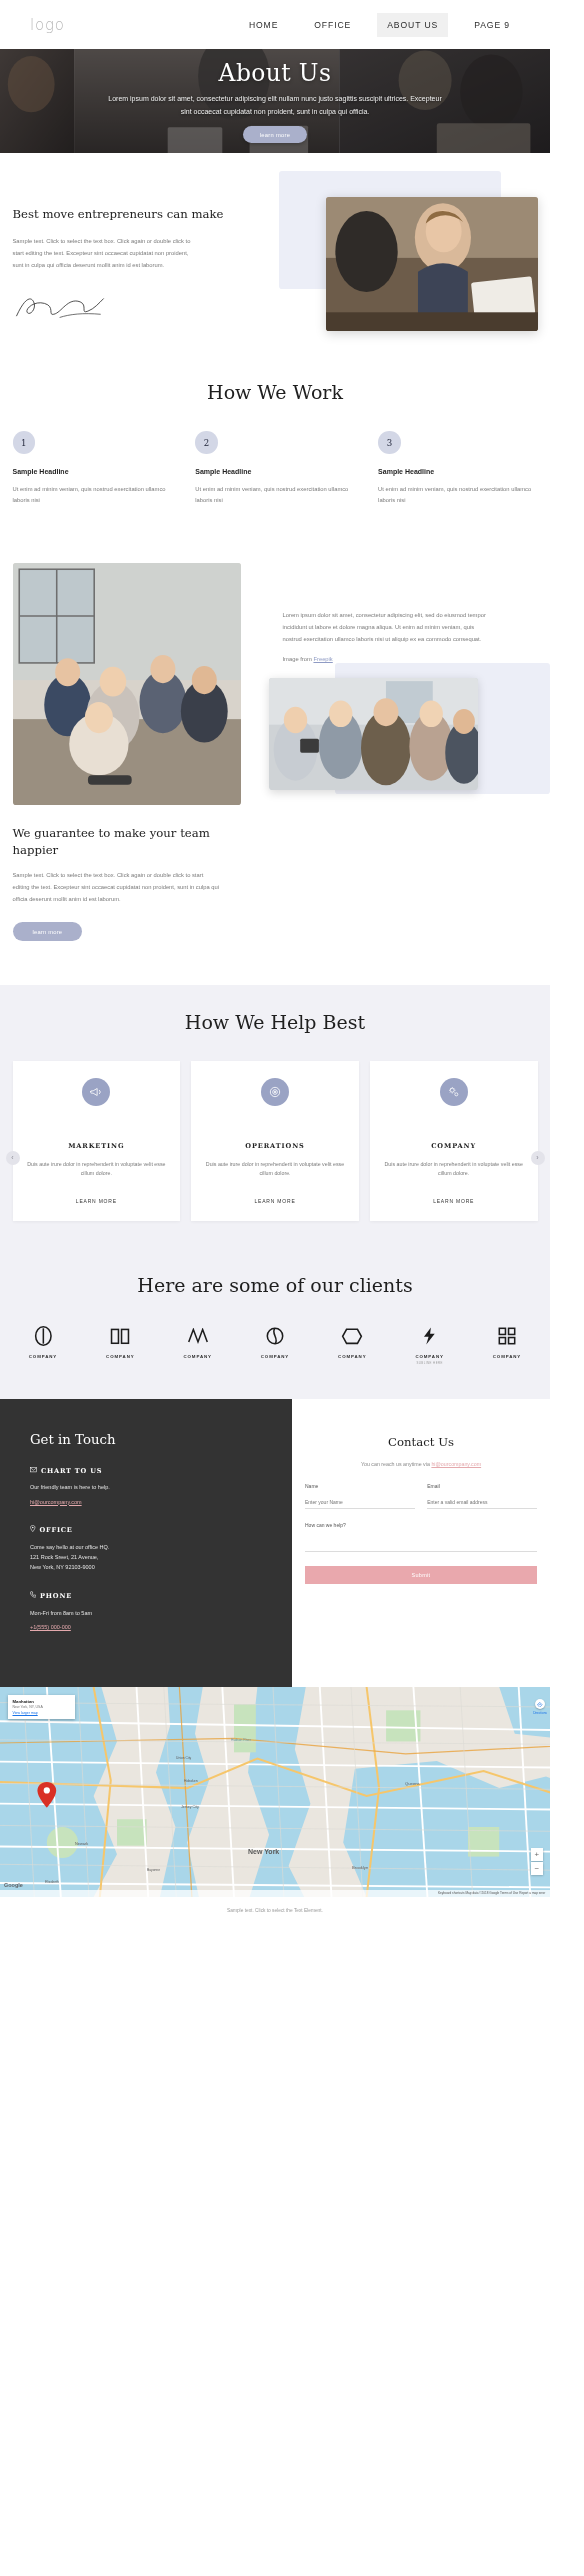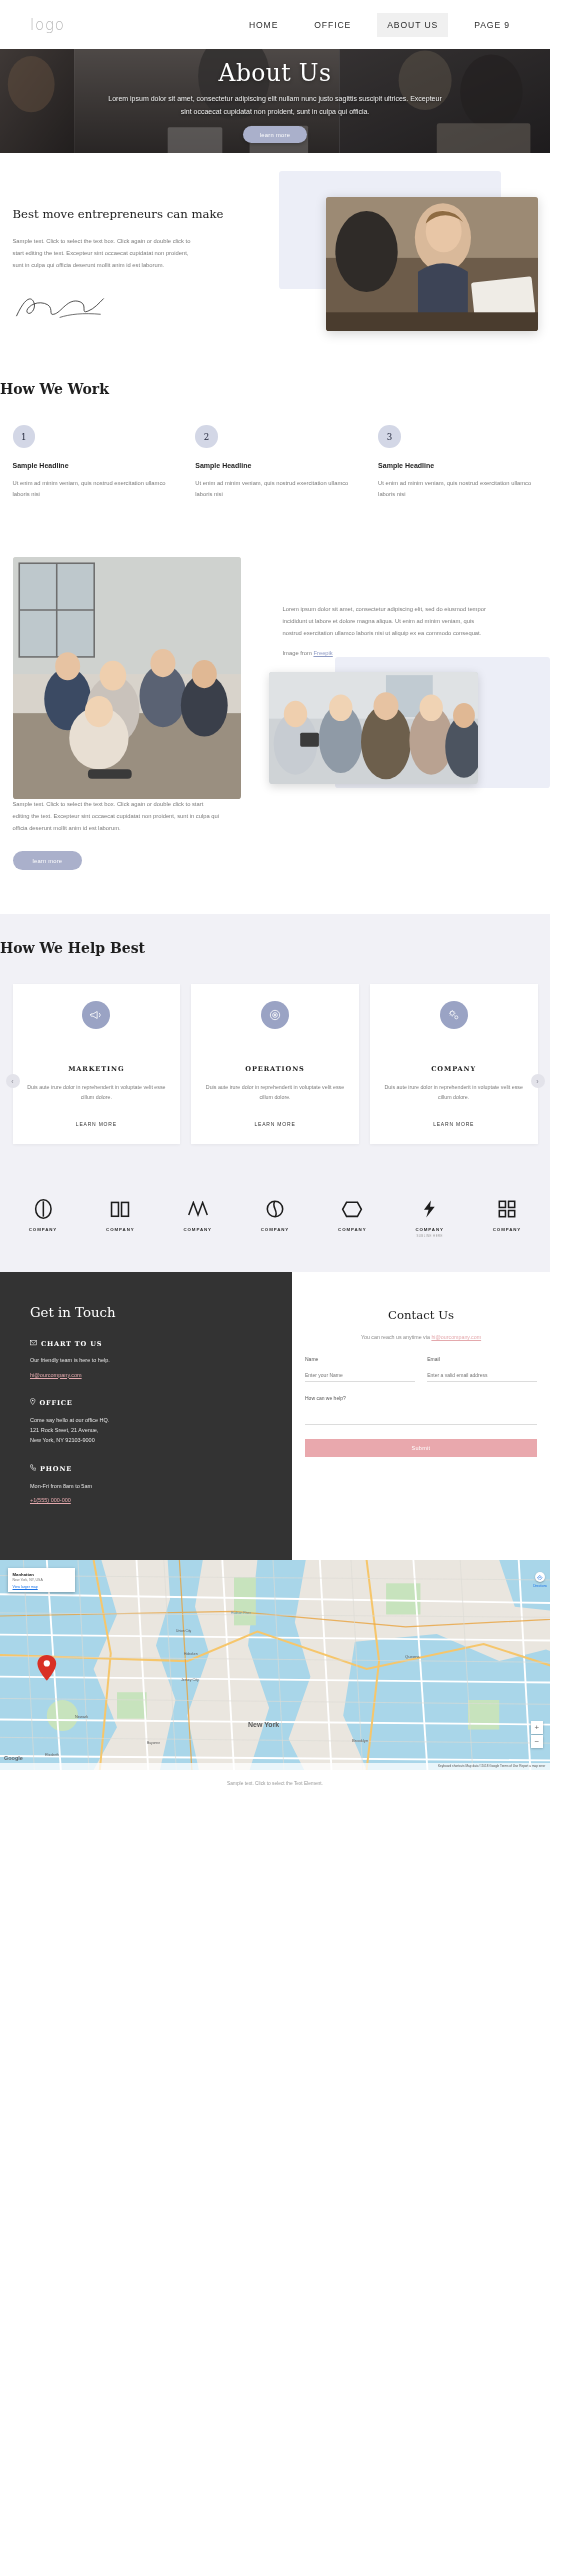--- a/index.html
+++ b/index.html
@@ -64,22 +64,22 @@
     background:#eceef7; border-radius:3.1px;
   }
   .photo-main {
     position:absolute; right:0; top:14px; width:212px; height:134px;
     border-radius:3.1px; overflow:hidden; box-shadow:0 2.3px 11px rgba(0,0,0,.17);
   }
 
   
   .sec-work { padding:14px 0 34px; background:#fff; }
   .sec-title {
-    font-family:"DejaVu Serif", serif; font-weight:700; font-size:14px;
-    text-align:left; color:#1f1f1f; margin-bottom:28px;
+    font-family:"DejaVu Serif", serif; font-weight:400; font-size:19px;
+    text-align:center; color:#1f1f1f; margin-bottom:28px;
   }
   .work-cols { width:525px; margin:0 auto; display:flex; gap:23.4px; }
   .work-col { flex:1; }
   .num-circle {
     width:22.6px; height:22.6px; border-radius:50%; background:#d3d7e6;
     display:flex; align-items:center; justify-content:center;
     font-family:"DejaVu Serif", serif; font-size:8.6px; color:#1d2236; margin-bottom:14px;
   }
   .work-col h3 { font-size:7px; color:#1f1f1f; font-weight:700; margin-bottom:8.6px; }
   .work-col p { font-size:5.8px; line-height:2.0; color:#7b7b7b; }
@@ -336,20 +336,21 @@
             <ellipse cx="128" cy="152" rx="17" ry="19" fill="#efcfae"></ellipse>
             <ellipse cx="192" cy="178" rx="30" ry="40" fill="#5a6273"></ellipse>
             <ellipse cx="192" cy="136" rx="16" ry="18" fill="#e7c3a2"></ellipse>
             <ellipse cx="245" cy="190" rx="30" ry="40" fill="#3a3f4a"></ellipse>
             <ellipse cx="245" cy="150" rx="16" ry="18" fill="#e0b894"></ellipse>
             <ellipse cx="110" cy="232" rx="38" ry="40" fill="#e8dfd3"></ellipse>
             <ellipse cx="110" cy="198" rx="18" ry="20" fill="#f0d3b4"></ellipse>
             <rect x="96" y="272" width="56" height="12" rx="5" fill="#3a3a3a"></rect>
           </svg>
         </div>
+        <h2>We guarantee to make your team happier</h2>
         <p>Sample text. Click to select the text box. Click again or double click to start editing the text. Excepteur sint occaecat cupidatat non proident, sunt in culpa qui officia deserunt mollit anim id est laborum.</p>
         <button class="btn-learn">learn more</button>
       </div>
       <div class="guar-right">
         <p class="body">Lorem ipsum dolor sit amet, consectetur adipiscing elit, sed do eiusmod tempor incididunt ut labore et dolore magna aliqua. Ut enim ad minim veniam, quis nostrud exercitation ullamco laboris nisi ut aliquip ex ea commodo consequat.</p>
         <p class="credit">
           <span>Image from </span><a href="#">Freepik</a>
         </p>
         <div class="panel-lav2"></div>
         <div class="photo-team">
@@ -414,20 +415,21 @@
           </svg>
         </div>
         <h3>COMPANY</h3>
         <p>Duis aute irure dolor in reprehenderit in voluptate velit esse cillum dolore.</p>
         <a class="more" href="#">LEARN MORE</a>
       </div>
     </div>
   </div>
 
   <div class="sec-clients">
+    <h2 class="sec-title">Here are some of our clients</h2>
     <div class="clients-row">
 
       <div class="client">
         <div class="mark">
           <svg width="18.7" height="20" viewBox="0 0 24 26">
               <ellipse cx="12" cy="13" rx="10" ry="12" fill="none" stroke="#1d1d1d" stroke-width="2"></ellipse>
               <path d="M12 3 L12 23" stroke="#1d1d1d" stroke-width="2"></path>
             </svg>
         </div>
         <div class="nm">COMPANY</div>

